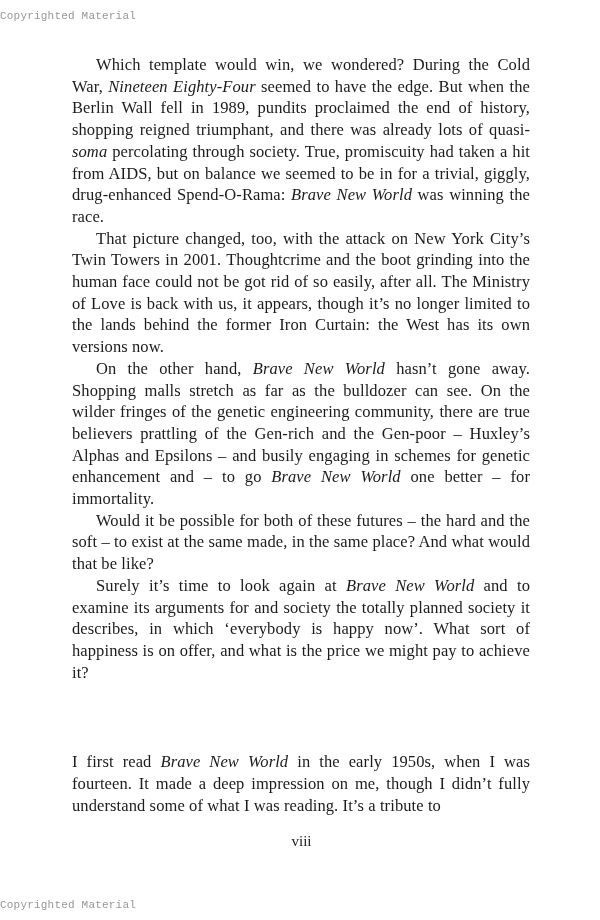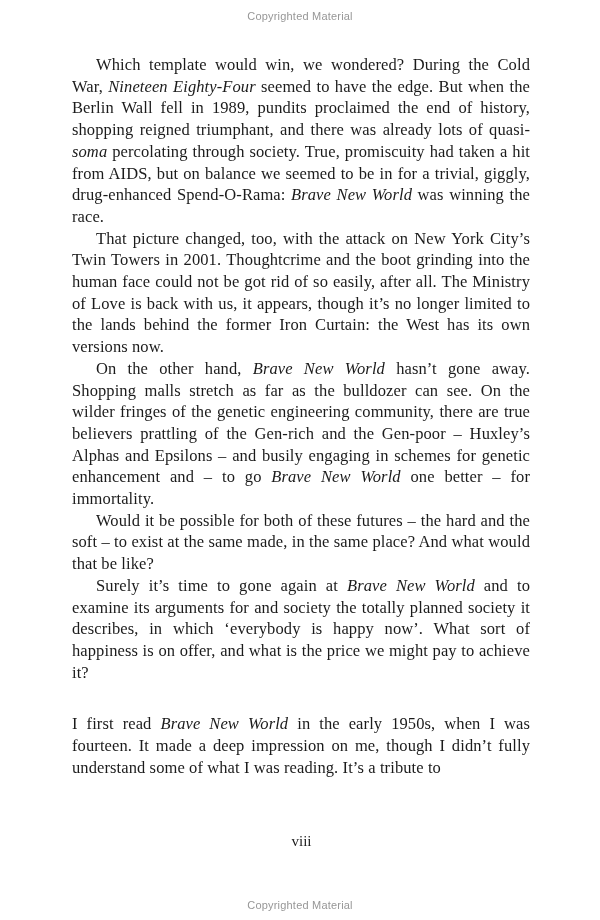--- a/index.html
+++ b/index.html
@@ -16,42 +16,41 @@
   .page {
     position: relative;
     width: 600px;
     height: 920px;
     overflow: hidden;
     background: var(--paper);
   }
   .watermark {
     position: absolute;
     left: 0; right: 0;
-    text-align: center;
-    font-family: Liberation Sans, sans-serif;
+    font-family: Liberation Mono, monospace;
     font-size: 11px;
     letter-spacing: 0.2px;
     color: var(--wm);
   }
   .watermark.top { top: 10px; }
   .watermark.bottom { bottom: 9px; }
   .text-block {
     position: absolute;
     top: 54px;
     left: 72px;
     right: 70px;
     color: var(--ink);
     font-size: 16.5px;
     line-height: 21.7px;
     text-align: justify;
     letter-spacing: 0.1px;
   }
   .para { text-align: justify; }
   .para.indent { text-indent: 24px; }
-  .para.section-break { margin-top: 30px; }
+  .para.section-break { margin-top: 68px; }
   .para em { font-style: italic; }
   .folio {
     position: absolute;
     left: 3px; right: 0;
     top: 833px;
     text-align: center;
     font-size: 15px;
     color: var(--ink);
   }
 </style>
@@ -59,20 +58,20 @@
 <body>
 
 <div class="page">
   <div class="watermark top">Copyrighted Material</div>
 
   <div class="text-block">
       <p class="para indent"><span>Which template would win, we wondered? During the Cold War, </span><em>Nineteen Eighty-Four</em><span> seemed to have the edge. But when the Berlin Wall fell in 1989, pundits proclaimed the end of history, shopping reigned triumphant, and there was already lots of quasi-</span><em>soma</em><span> percolating through society. True, promiscuity had taken a hit from AIDS, but on balance we seemed to be in for a trivial, giggly, drug-enhanced Spend-O-Rama: </span><em>Brave New World</em><span> was winning the race.</span></p>
       <p class="para indent"><span>That picture changed, too, with the attack on New York City’s Twin Towers in 2001. Thoughtcrime and the boot grinding into the human face could not be got rid of so easily, after all. The Ministry of Love is back with us, it appears, though it’s no longer limited to the lands behind the former Iron Curtain: the West has its own versions now.</span></p>
       <p class="para indent"><span>On the other hand, </span><em>Brave New World</em><span> hasn’t gone away. Shopping malls stretch as far as the bulldozer can see. On the wilder fringes of the genetic engineering community, there are true believers prattling of the Gen-rich and the Gen-poor – Huxley’s Alphas and Epsilons – and busily engaging in schemes for genetic enhancement and – to go </span><em>Brave New World</em><span> one better – for immortality.</span></p>
       <p class="para indent"><span>Would it be possible for both of these futures – the hard and the soft – to exist at the same made, in the same place? And what would that be like?</span></p>
-      <p class="para indent"><span>Surely it’s time to gone again at </span><em>Brave New World</em><span> and to examine its arguments for and society the totally planned society it describes, in which ‘everybody is happy now’. What sort of happiness is on offer, and what is the price we might pay to achieve it?</span></p>
+      <p class="para indent"><span>Surely it’s time to look again at </span><em>Brave New World</em><span> and to examine its arguments for and society the totally planned society it describes, in which ‘everybody is happy now’. What sort of happiness is on offer, and what is the price we might pay to achieve it?</span></p>
       <p class="para section-break"><span>I first read </span><em>Brave New World</em><span> in the early 1950s, when I was fourteen. It made a deep impression on me, though I didn’t fully understand some of what I was reading. It’s a tribute to</span></p>
     </div>
 
   <div class="folio">viii</div>
 
   <div class="watermark bottom">Copyrighted Material</div>
 </div>
 
 </body></html>

